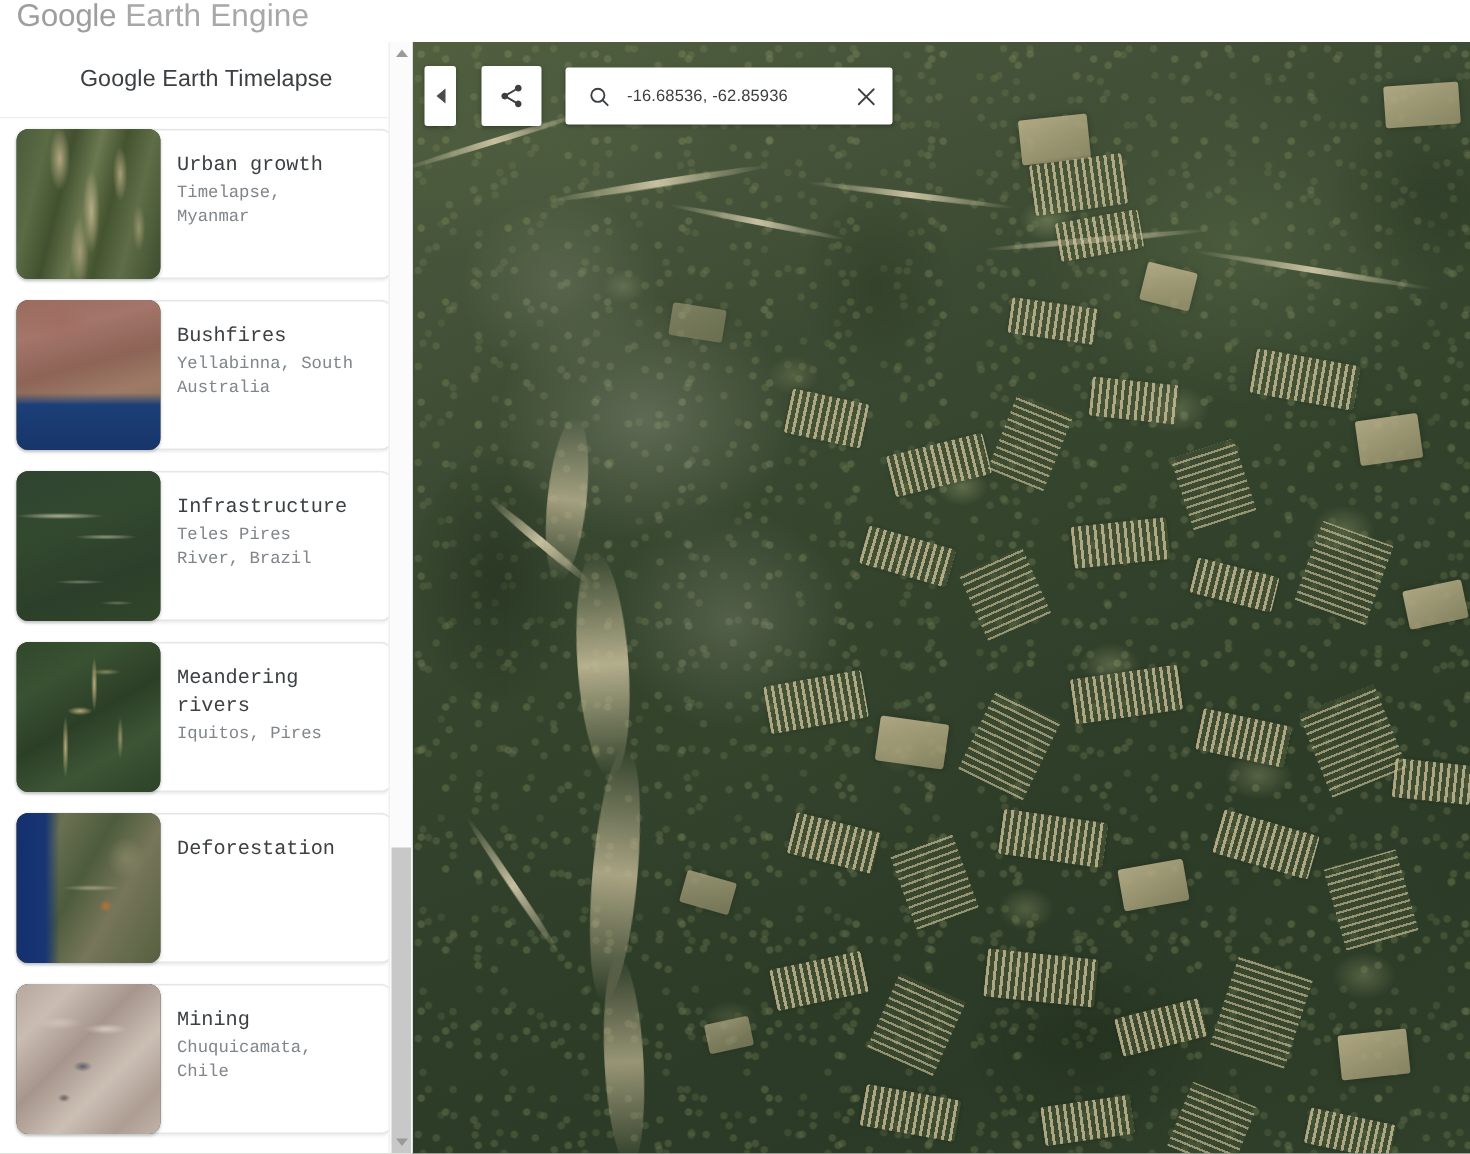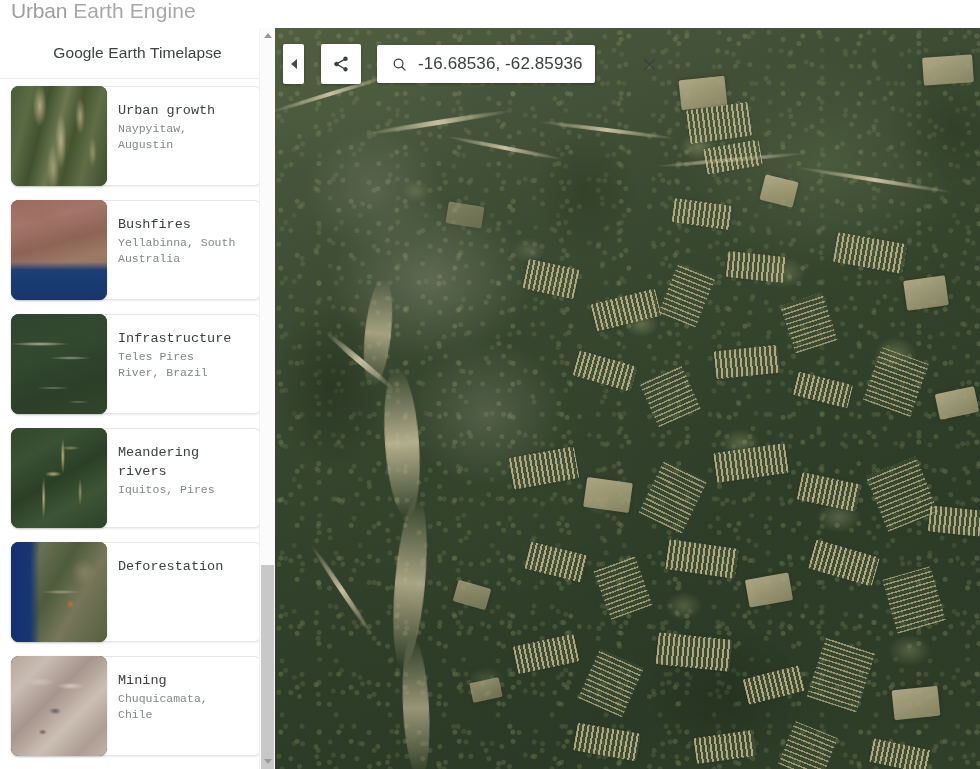--- a/index.html
+++ b/index.html
@@ -400,42 +400,42 @@
     display: flex;
     align-items: center;
     padding: 0 8px 0 12px;
     box-sizing: border-box;
   }
   .search-input {
     flex: 1;
     border: none;
     outline: none;
     font-family: "Liberation Sans", sans-serif;
-    font-size: 17px;
+    font-size: 11px;
     color: #3c4043;
     background: transparent;
     margin-left: 9px;
     padding: 0;
     letter-spacing: 0.1px;
   }
   .search-input::placeholder { color: #9aa0a6; }
   .icon-btn {
     width: 20px; height: 20px;
     display:flex; align-items:center; justify-content:center;
     cursor: pointer;
     flex: 0 0 auto;
   }
 </style>
 </head>
 <body>
 
 <div id="app">
 
   <div class="brandbar">
-    <div class="brand-logo"><span class="g-word">Urban</span><span class="ee-word"> Earth Engine</span></div>
+    <div class="brand-logo"><span class="g-word">Google</span><span class="ee-word"> Earth Engine</span></div>
   </div>
 
   <div class="map">
     <div class="map-canvas">
       <div class="layer-base"></div>
       <div class="layer-speckle"></div>
       <div class="layer-canopy"></div>
       <div class="layer-shadow"></div>
 
       <div class="river" style="left:88px;  top:92px;  width:150px; height:5px;  transform: rotate(-9deg);"></div>
@@ -542,21 +542,21 @@
     </div>
 
     <div class="sidebar-scrollarea">
       <div class="card-list" id="card-list">
           <div class="card">
             <div class="card-thumb">
               <div class="tex t-urban"></div>
             </div>
             <div class="card-body">
               <div class="card-title">Urban growth</div>
-              <div class="card-sub">Naypyitaw, Augustin</div>
+              <div class="card-sub">Timelapse, Myanmar</div>
             </div>
           </div>
           <div class="card">
             <div class="card-thumb">
               <div class="tex t-bush"></div>
             </div>
             <div class="card-body">
               <div class="card-title">Bushfires</div>
               <div class="card-sub">Yellabinna, South Australia</div>
             </div>

